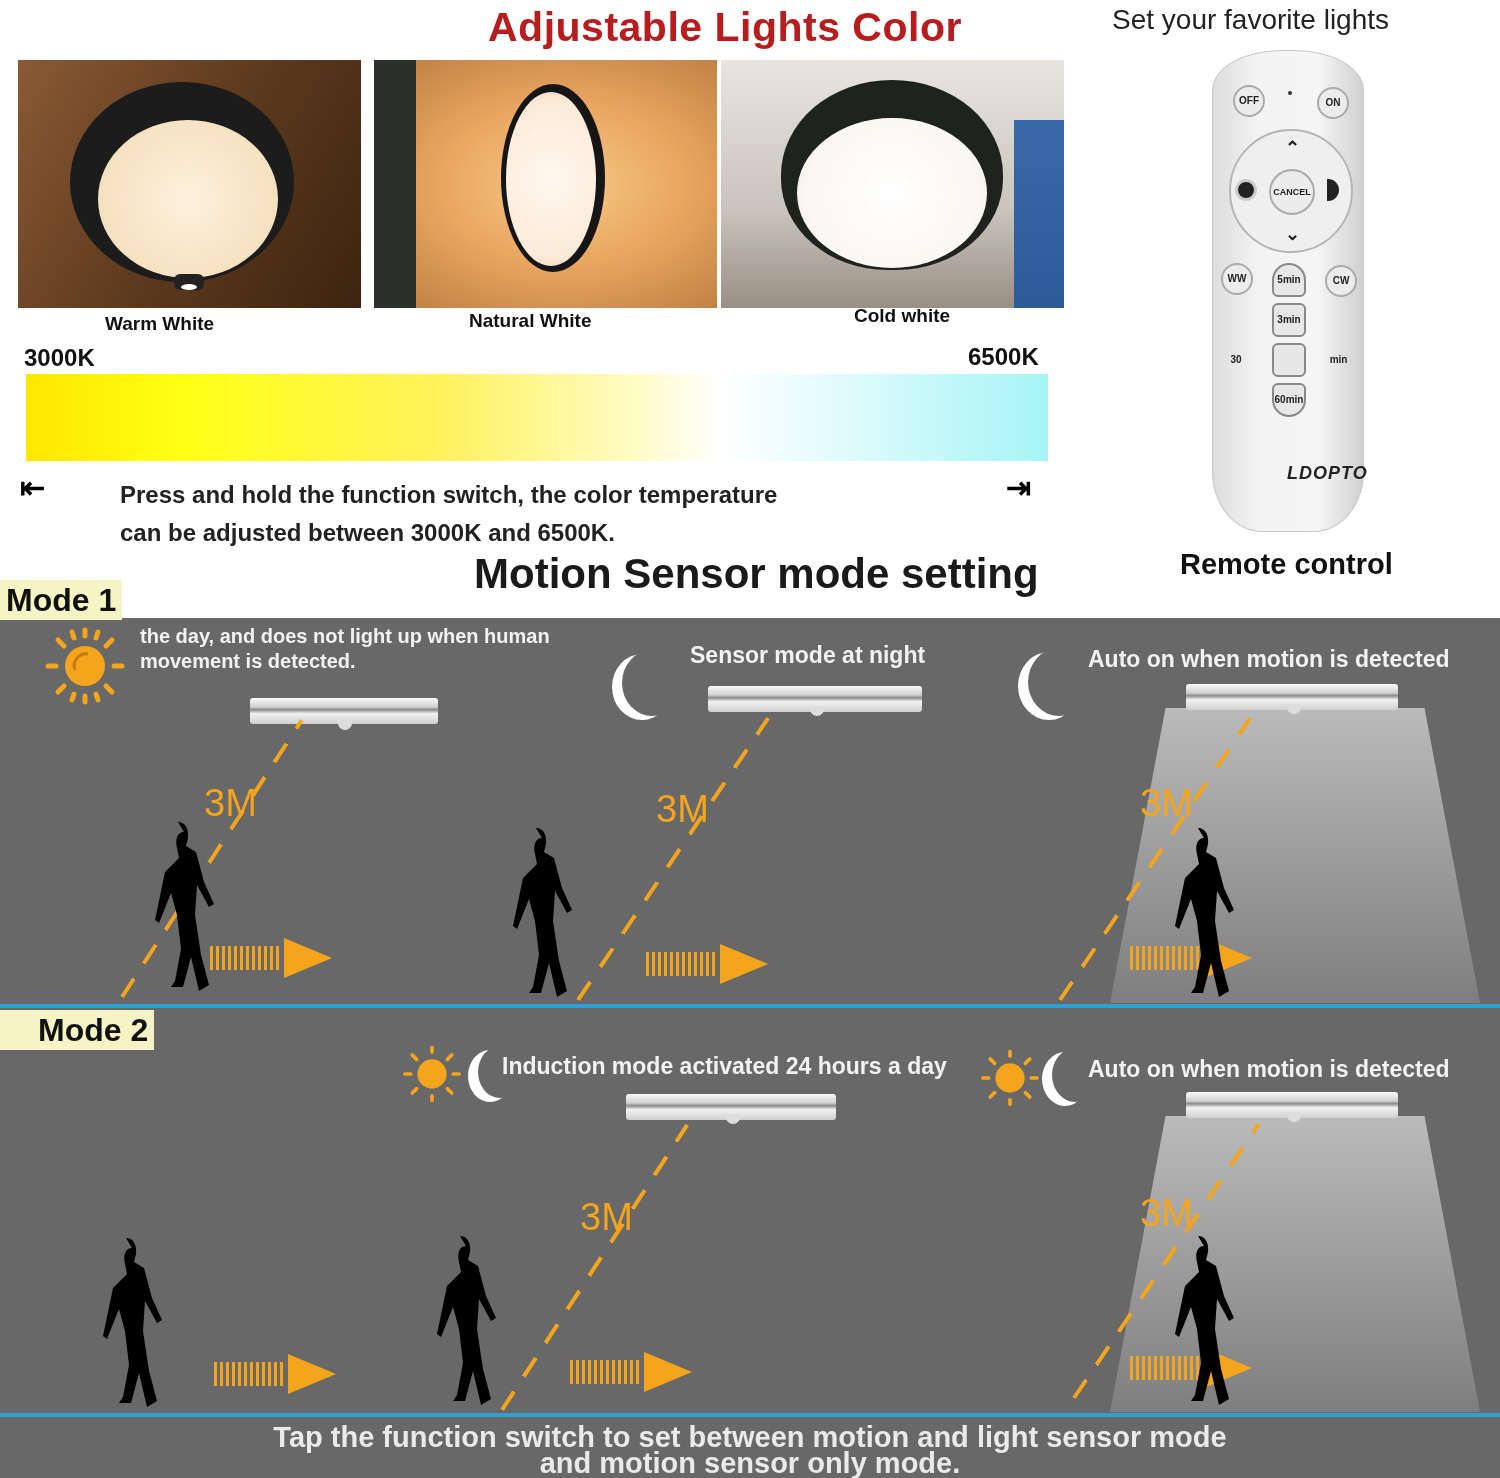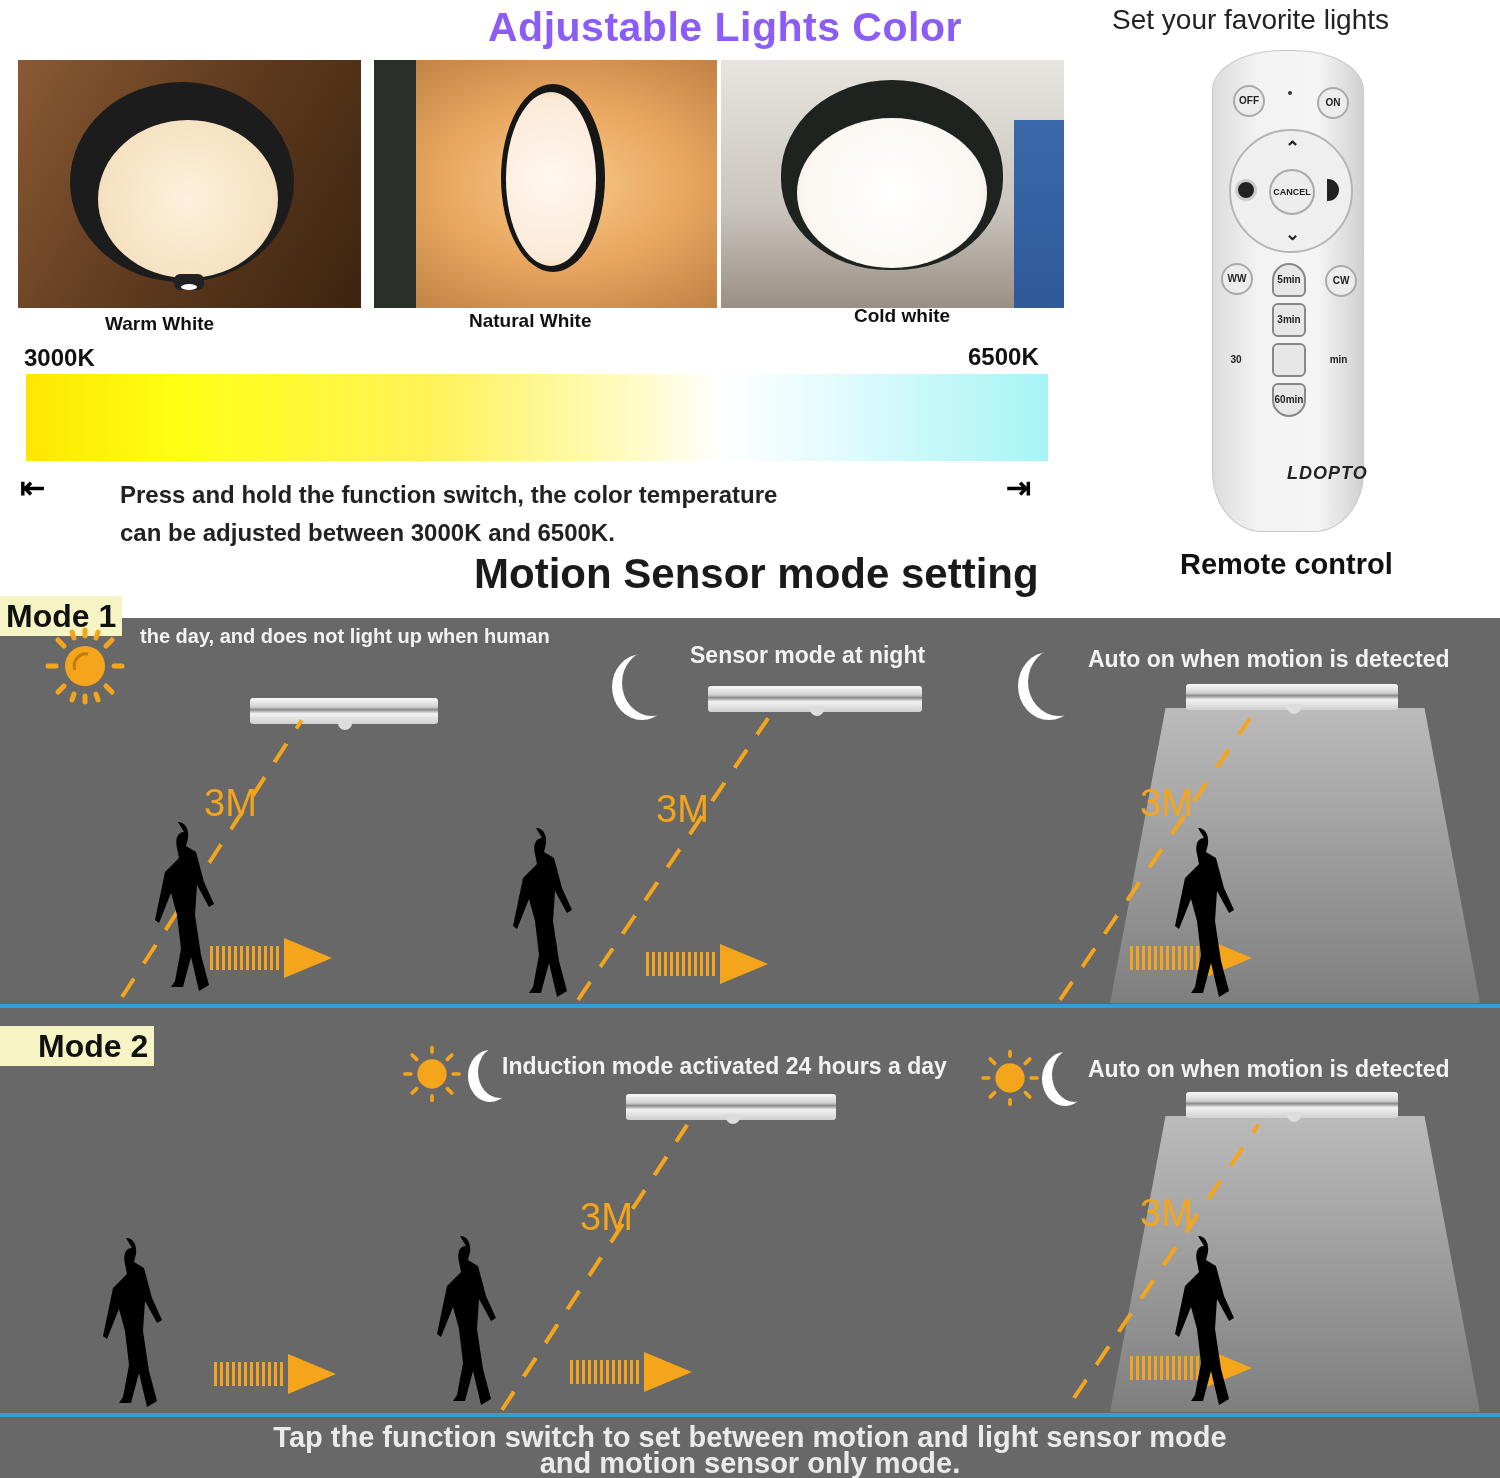--- a/index.html
+++ b/index.html
@@ -1,18 +1,18 @@
 <!DOCTYPE html>
 <html><head>
 <meta charset="utf-8">
 <style>
   * { box-sizing: border-box; margin: 0; padding: 0; }
   body { width: 1500px; height: 1478px; background: #ffffff; position: relative; overflow: hidden; font-family: "Liberation Sans", sans-serif; }
   .abs { position: absolute; }
-  .title-main { left: 488px; top: 4px; font-size: 41px; font-weight: bold; color: #8b5cf6; letter-spacing: 0.5px; text-align: right; }
+  .title-main { left: 488px; top: 4px; font-size: 41px; font-weight: bold; color: #b91c1c; letter-spacing: 0.5px; text-align: right; }
   .title-right { left: 1112px; top: 4px; font-size: 28px; font-weight: normal; color: #222; }
   .photo { top: 60px; height: 248px; overflow: hidden; }
   .photo1 { left: 18px; width: 343px; background: linear-gradient(120deg,#8a5a34 0%,#5e3a1e 50%,#3c2410 100%); }
   .photo2 { left: 374px; width: 343px; background: radial-gradient(ellipse at 55% 50%, #f6c98a 0%, #e9a760 45%, #b87a40 100%); }
   .photo3 { left: 721px; width: 343px; background: linear-gradient(180deg,#e8e4df 0%,#c9c4bd 60%,#9a8f84 100%); }
   .lamp { position: absolute; border-radius: 50%; }
   .caption { font-size: 19px; font-weight: bold; color: #111; }
   .kelvin { font-size: 24px; font-weight: bold; color: #111; }
   .ctbar { left: 26px; top: 374px; width: 1022px; height: 87px;
     background: linear-gradient(90deg,#ffe600 0%,#ffff14 15%,#fff25a 40%,#fffcc8 60%,#ffffff 68%,#e0fbfc 80%,#a6f4f6 100%); }
@@ -22,21 +22,21 @@
   .remote-caption { left: 1180px; top: 548px; font-size: 29px; font-weight: bold; color: #111; }
   
   .remote { left: 1212px; top: 50px; width: 152px; height: 482px; background: linear-gradient(90deg,#dcdcdc 0%,#f3f3f3 30%,#f5f5f5 70%,#d0d0d0 100%);
     border-radius: 70px 70px 50px 50px / 40px 40px 60px 60px; border: 1px solid #c8c8c8; }
   .rbtn { position: absolute; border-radius: 50%; background: #ececec; border: 2px solid #aaa; font-size: 10px; font-weight: bold; color: #222; display: flex; align-items: center; justify-content: center; text-align: center; line-height: 10px; }
   .rpad { position: absolute; left: 16px; top: 78px; width: 124px; height: 124px; border-radius: 50%; border: 2px solid #b5b5b5; background: #efefef; }
   .rtimer { position: absolute; width: 34px; height: 34px; border-radius: 6px; border: 2px solid #888; background: #e7e7e7; font-size: 10px; font-weight: bold; color: #222; display:flex; align-items:center; justify-content:center; text-align:center; line-height: 10px; }
   .brand { position: absolute; left: 30px; top: 412px; font-size: 18px; font-weight: bold; font-style: italic; color: #222; letter-spacing: 1px; margin-left: 44px; }
   
   .panel { left: 0; top: 618px; width: 1500px; height: 860px; background: #686868; }
-  .mode-tag { background: #f6f3c4; font-size: 32px; font-weight: bold; color: #111; padding: 0 6px; margin-top: 16px; }
+  .mode-tag { background: #f6f3c4; font-size: 32px; font-weight: bold; color: #111; padding: 0 6px; }
   .hline { left: 0; width: 1500px; height: 4px; background: #2f9fd6; }
   .ptext { color: #f2f2f2; font-weight: bold; }
   .lightbar { position: absolute; height: 26px; background: linear-gradient(180deg,#fafafa 0%,#d0d0d0 35%,#8a8a8a 45%,#f2f2f2 60%,#cfcfcf 100%); border-radius: 3px; }
   .sensor { position: absolute; width: 14px; height: 10px; border-radius: 0 0 7px 7px; background: #ddd; }
   .beam { position: absolute; background: linear-gradient(180deg, rgba(255,255,255,0.55) 0%, rgba(255,255,255,0.15) 100%); clip-path: polygon(15% 0, 85% 0, 100% 100%, 0 100%); }
   .dash { position: absolute; height: 4px; background: repeating-linear-gradient(90deg,#f4a51c 0 22px,transparent 22px 40px); transform-origin: 0 50%; }
   .three-m { font-size: 38px; color: #f4a51c; }
   .walk-arrow { position: absolute; width: 125px; height: 40px; }
   .walk-arrow .stripes { position: absolute; left: 0; top: 8px; width: 70px; height: 24px; background: repeating-linear-gradient(90deg,#f4a51c 0 3px,transparent 3px 6px); }
   .walk-arrow .tri { position: absolute; left: 74px; top: 0; width: 0; height: 0; border-top: 20px solid transparent; border-bottom: 20px solid transparent; border-left: 48px solid #f4a51c; }
@@ -138,20 +138,21 @@
     <line x1="28" y1="6" x2="30" y2="12"></line>
       <line x1="54" y1="6" x2="52" y2="12"></line>
     <line x1="28" y1="74" x2="30" y2="68"></line>
       <line x1="54" y1="74" x2="52" y2="68"></line>
   </g>
   <circle cx="41" cy="40" r="20" fill="#f4a51c"></circle>
   <path d="M31 44 A12 12 0 0 1 44 28" stroke="#c57a10" stroke-width="3" fill="none"></path>
 </svg>
 <div class="abs ptext" style="left:140px;top:624px;font-size:20px;line-height:25px;">
   <div>the day, and does not light up when human</div>
+  <div>movement is detected.</div>
 </div>
 <div class="lightbar" style="left:250px;top:698px;width:188px;"></div>
 <div class="sensor" style="left:338px;top:720px;"></div>
 <div class="dash" style="left:122px;top:995px;width:330px;transform:rotate(-57deg);"></div>
 <div class="abs three-m" style="left:204px;top:782px;">3M</div>
 <svg class="person" style="left:148px;top:822px;" viewBox="0 0 70 175">
     <path d="M30 0c8 0 11 8 10 16l-2 8 10 6 8 30 10 22-5 3-12-22-2 30 6 40 8 30-10 6-8-34-8 30h-12l4-6 6-32-4-34-6-22-12 30-4-3 10-48 14-14-2-10c-2-8 0-16 7-16z" fill="#000"></path>
   </svg>
 <div class="walk-arrow" style="left:210px;top:938px;">
     <div class="stripes"></div>

